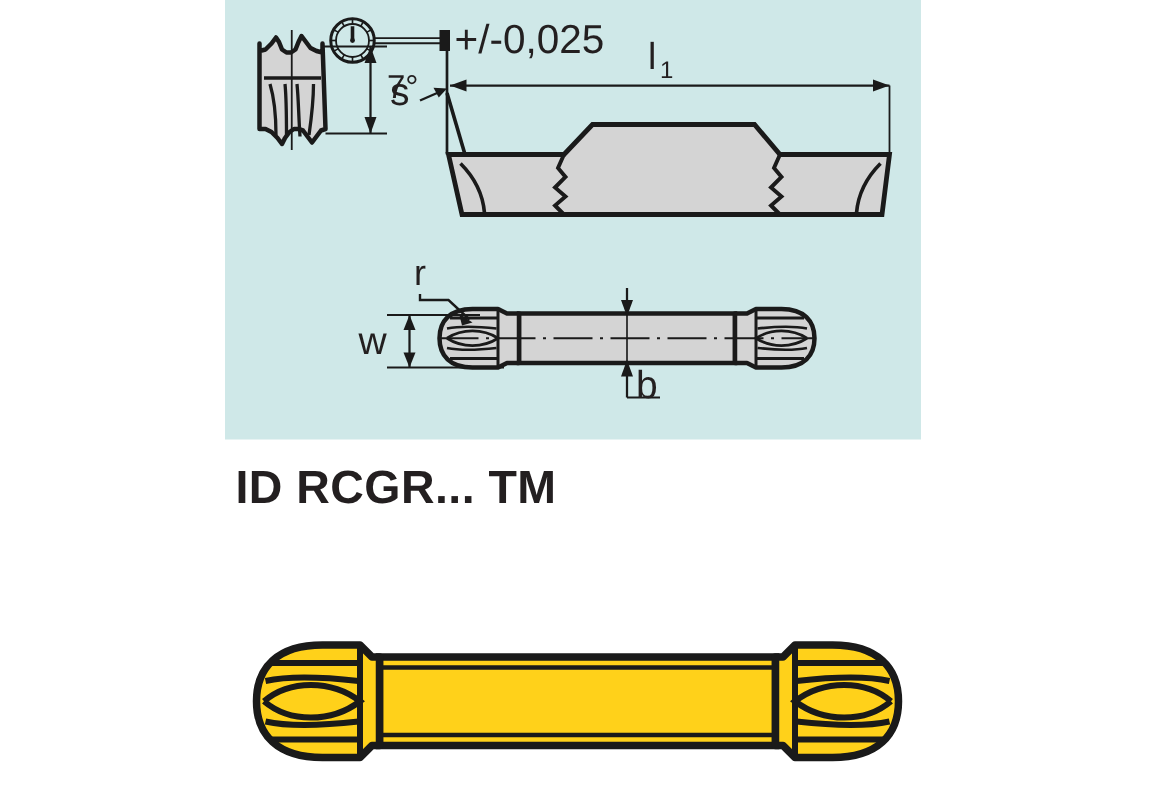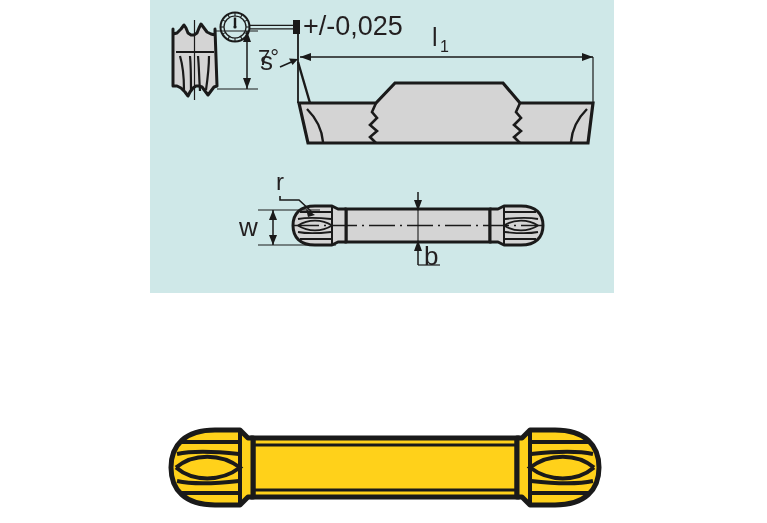--- a/index.html
+++ b/index.html
@@ -223,20 +223,21 @@
         <polygon points="268,240 264,251 272,251" fill="#1a1a1a"></polygon>
         <line x1="268" y1="265" x2="290" y2="265" stroke="#1a1a1a" stroke-width="1.2"></line>
 
         <line x1="268" y1="205" x2="268" y2="247" stroke="#1a1a1a" stroke-width="1.1"></line>
       </g>
       <text class="dimtext" x="274" y="265" font-size="26">b</text>
 
     </svg>
   </div>
 
+  <div id="product-title">ID RCGR... TM</div>
 
   <div id="photo-wrap">
     <svg id="photo-svg" width="460" height="111" viewBox="0 0 460 111">
 
       <path d="M 98 26 L 362 26 L 362 85 L 98 85 Z" fill="#ffd11a" stroke="#1a1a1a" stroke-width="5"></path>
 
       <path d="M 60 18
                C 30 18, 16 33, 16 55.5
                C 16 78, 30 93, 60 93
                L 85 93

